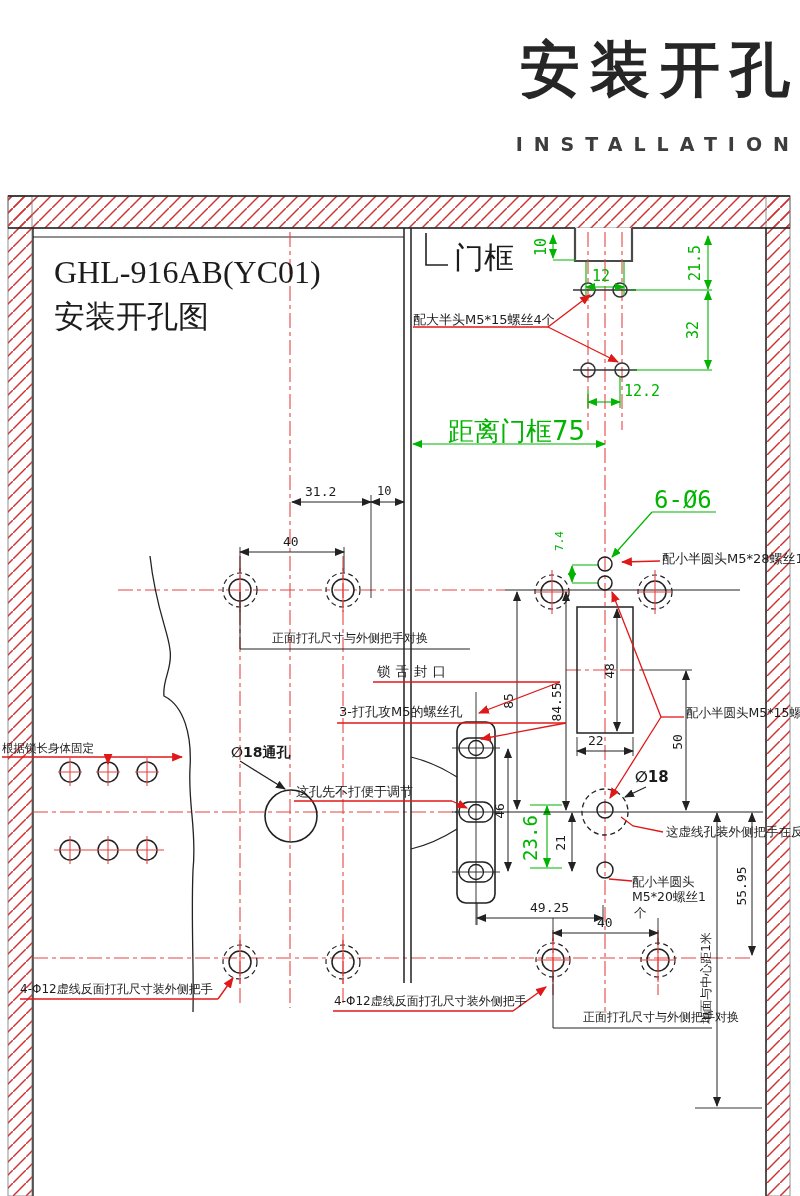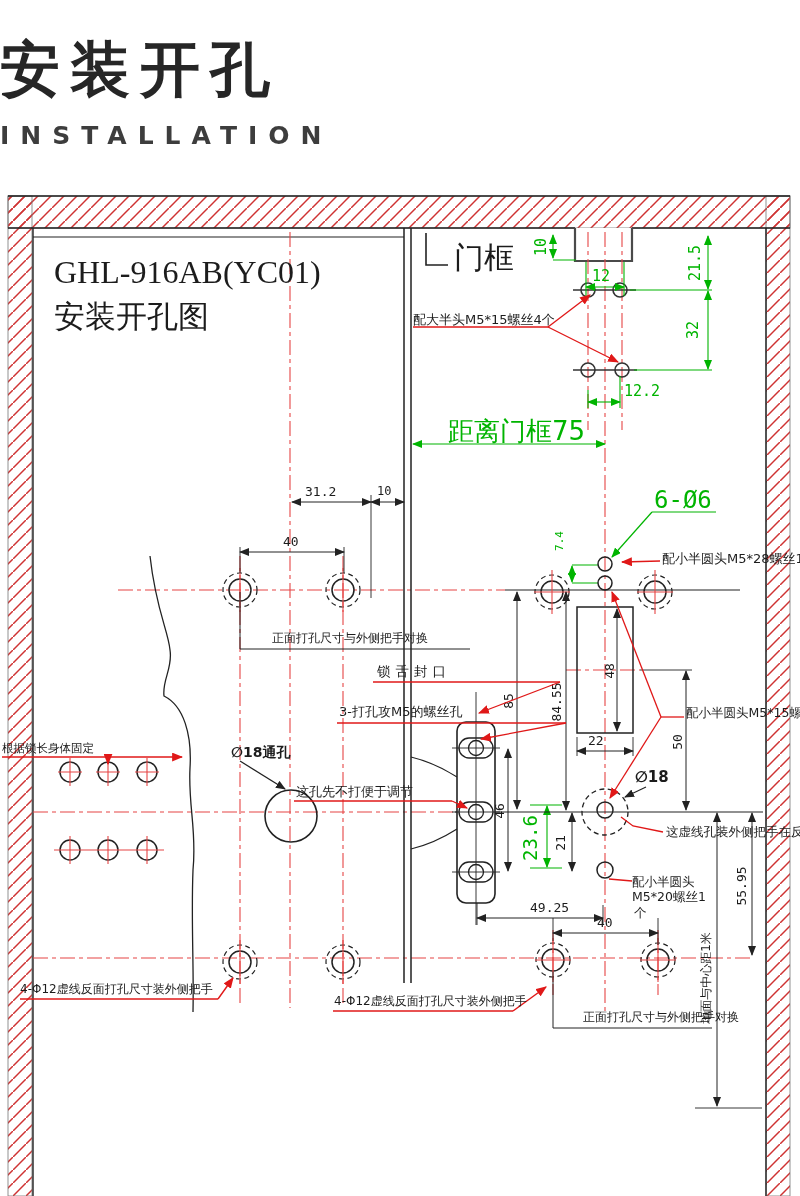--- a/index.html
+++ b/index.html
@@ -1,21 +1,21 @@
 <!DOCTYPE html>
 <html><head>
 <meta charset="utf-8">
 <style>
   html,body{margin:0;padding:0;background:#fff;}
   #page{position:relative;width:800px;height:1196px;background:#fff;overflow:hidden;
         font-family:"DejaVu Sans",sans-serif;}
-  #hdr{position:absolute;top:30px;left:0;width:100%;text-align:left;}
+  #hdr{position:absolute;top:30px;left:0;width:100%;text-align:right;}
   #hdr h1{margin:0;font-size:60px;font-weight:800;letter-spacing:10px;color:#262626;
           font-family:"DejaVu Sans",sans-serif;}
-  #hdr .sub{margin-top:10px;font-size:25px;font-weight:600;letter-spacing:11px;color:#3d3d3d;}
+  #hdr .sub{margin-top:22px;font-size:19px;font-weight:600;letter-spacing:11px;color:#3d3d3d;}
   svg{position:absolute;left:0;top:0;}
   .lbl{font-family:"DejaVu Sans",sans-serif;fill:#1c1c1c;}
   .dim{font-family:"DejaVu Sans Mono",monospace;fill:#1c1c1c;}
   .gtx{fill:#00b400;}
   .serif{font-family:"Liberation Serif","DejaVu Serif",serif;}
   .ln{stroke:#222;fill:none;}
   .gln{stroke:#00b400;fill:none;}
   .rln{stroke:#e01818;fill:none;}
   .cl{stroke:#e64545;fill:none;}
 </style>

